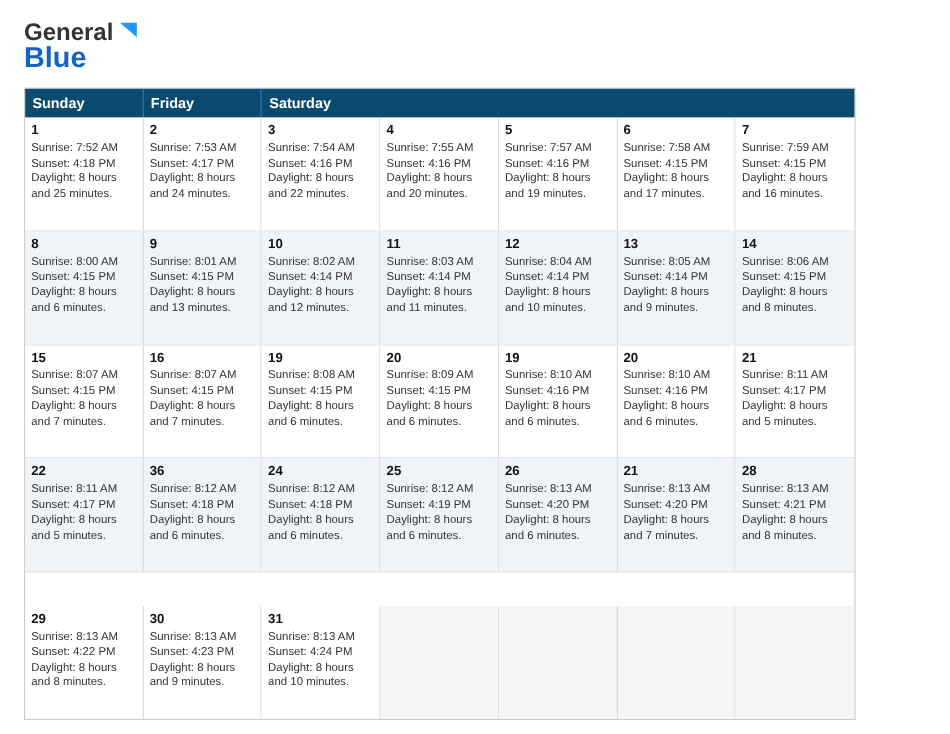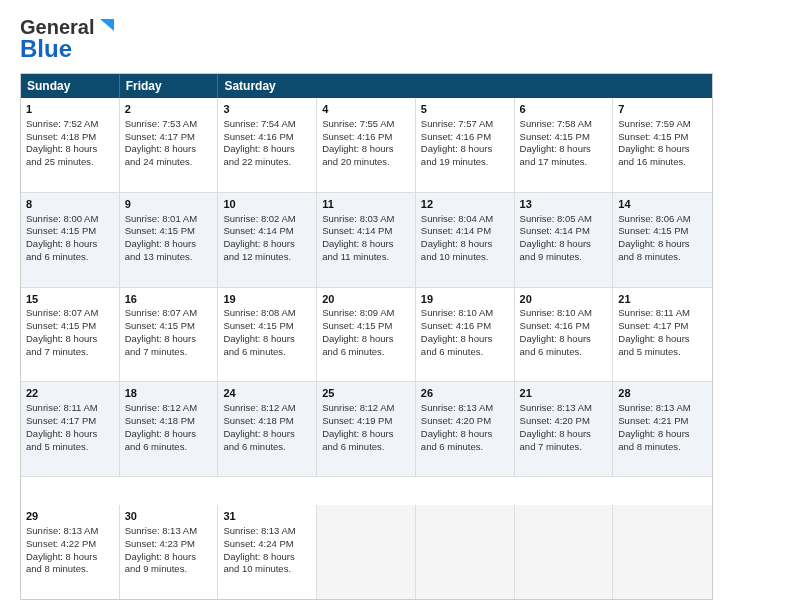--- a/index.html
+++ b/index.html
@@ -143,21 +143,21 @@
           <div class="cal-cell"><span class="day-num">15</span><span>Sunrise: 8:07 AM</span><br><span>Sunset: 4:15 PM</span><br><span>Daylight: 8 hours</span><br><span>and 7 minutes.</span></div>
           <div class="cal-cell"><span class="day-num">16</span><span>Sunrise: 8:07 AM</span><br><span>Sunset: 4:15 PM</span><br><span>Daylight: 8 hours</span><br><span>and 7 minutes.</span></div>
           <div class="cal-cell"><span class="day-num">19</span><span>Sunrise: 8:08 AM</span><br><span>Sunset: 4:15 PM</span><br><span>Daylight: 8 hours</span><br><span>and 6 minutes.</span></div>
           <div class="cal-cell"><span class="day-num">20</span><span>Sunrise: 8:09 AM</span><br><span>Sunset: 4:15 PM</span><br><span>Daylight: 8 hours</span><br><span>and 6 minutes.</span></div>
           <div class="cal-cell"><span class="day-num">19</span><span>Sunrise: 8:10 AM</span><br><span>Sunset: 4:16 PM</span><br><span>Daylight: 8 hours</span><br><span>and 6 minutes.</span></div>
           <div class="cal-cell"><span class="day-num">20</span><span>Sunrise: 8:10 AM</span><br><span>Sunset: 4:16 PM</span><br><span>Daylight: 8 hours</span><br><span>and 6 minutes.</span></div>
           <div class="cal-cell"><span class="day-num">21</span><span>Sunrise: 8:11 AM</span><br><span>Sunset: 4:17 PM</span><br><span>Daylight: 8 hours</span><br><span>and 5 minutes.</span></div>
         </div>
         <div class="cal-row">
           <div class="cal-cell alt-row"><span class="day-num">22</span><span>Sunrise: 8:11 AM</span><br><span>Sunset: 4:17 PM</span><br><span>Daylight: 8 hours</span><br><span>and 5 minutes.</span></div>
-          <div class="cal-cell alt-row"><span class="day-num">18</span><span>Sunrise: 8:12 AM</span><br><span>Sunset: 4:18 PM</span><br><span>Daylight: 8 hours</span><br><span>and 6 minutes.</span></div>
+          <div class="cal-cell alt-row"><span class="day-num">36</span><span>Sunrise: 8:12 AM</span><br><span>Sunset: 4:18 PM</span><br><span>Daylight: 8 hours</span><br><span>and 6 minutes.</span></div>
           <div class="cal-cell alt-row"><span class="day-num">24</span><span>Sunrise: 8:12 AM</span><br><span>Sunset: 4:18 PM</span><br><span>Daylight: 8 hours</span><br><span>and 6 minutes.</span></div>
           <div class="cal-cell alt-row"><span class="day-num">25</span><span>Sunrise: 8:12 AM</span><br><span>Sunset: 4:19 PM</span><br><span>Daylight: 8 hours</span><br><span>and 6 minutes.</span></div>
           <div class="cal-cell alt-row"><span class="day-num">26</span><span>Sunrise: 8:13 AM</span><br><span>Sunset: 4:20 PM</span><br><span>Daylight: 8 hours</span><br><span>and 6 minutes.</span></div>
           <div class="cal-cell alt-row"><span class="day-num">21</span><span>Sunrise: 8:13 AM</span><br><span>Sunset: 4:20 PM</span><br><span>Daylight: 8 hours</span><br><span>and 7 minutes.</span></div>
           <div class="cal-cell alt-row"><span class="day-num">28</span><span>Sunrise: 8:13 AM</span><br><span>Sunset: 4:21 PM</span><br><span>Daylight: 8 hours</span><br><span>and 8 minutes.</span></div>
         </div>
         <div class="cal-row">
           <div class="cal-cell"><span class="day-num">29</span><span>Sunrise: 8:13 AM</span><br><span>Sunset: 4:22 PM</span><br><span>Daylight: 8 hours</span><br><span>and 8 minutes.</span></div>
           <div class="cal-cell"><span class="day-num">30</span><span>Sunrise: 8:13 AM</span><br><span>Sunset: 4:23 PM</span><br><span>Daylight: 8 hours</span><br><span>and 9 minutes.</span></div>
           <div class="cal-cell"><span class="day-num">31</span><span>Sunrise: 8:13 AM</span><br><span>Sunset: 4:24 PM</span><br><span>Daylight: 8 hours</span><br><span>and 10 minutes.</span></div>

